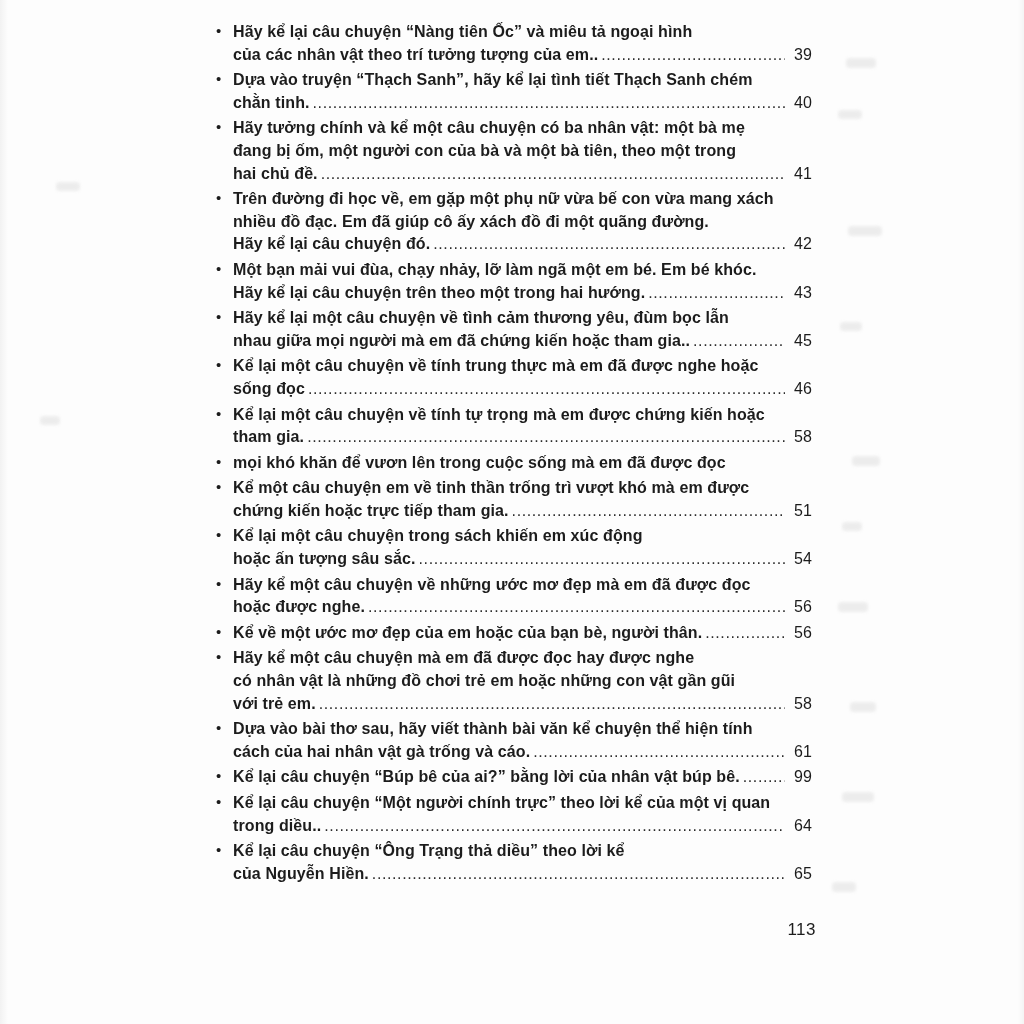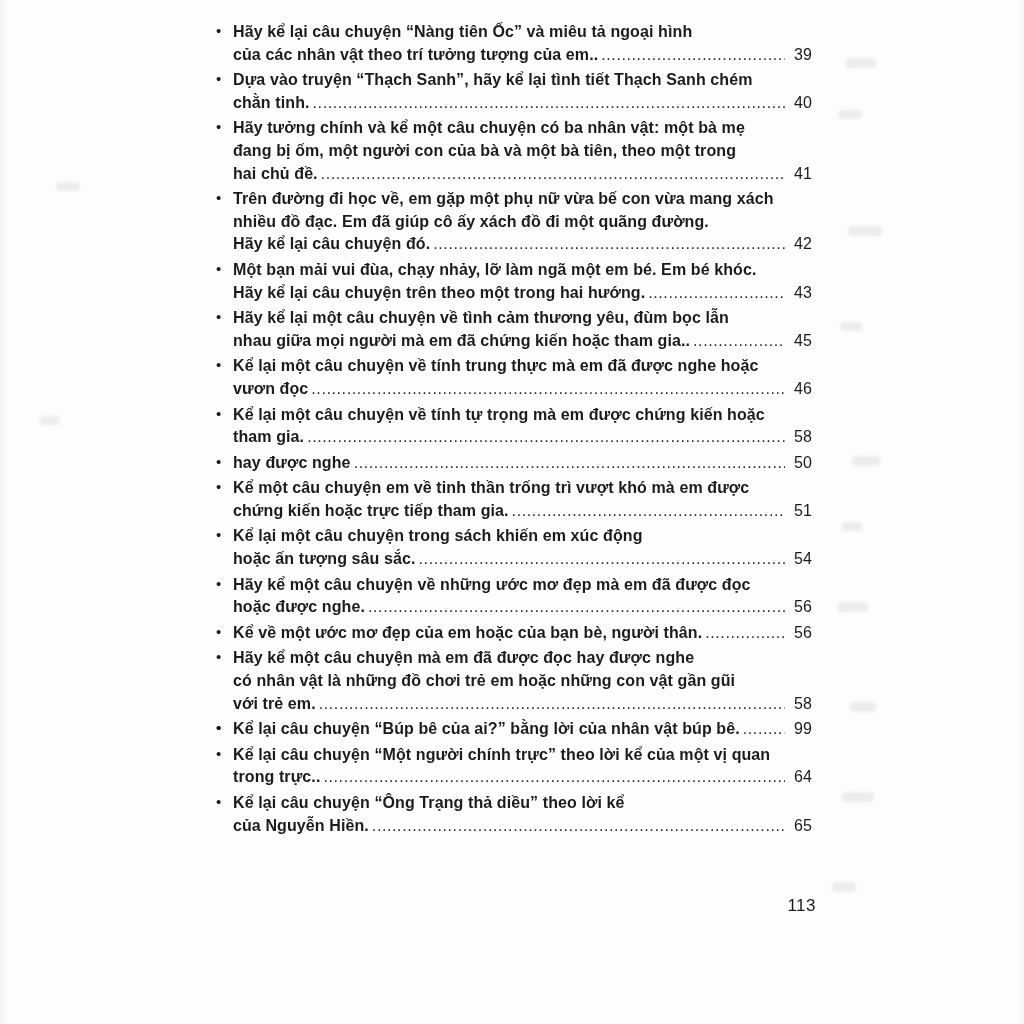--- a/index.html
+++ b/index.html
@@ -58,21 +58,21 @@
     content: "....................................................................................................................................................................................................................................................";
   }
   .pg {
     flex: 0 0 auto;
     min-width: 24px;
     text-align: center;
   }
   .footer {
     position: absolute;
     left: 741px;
-    top: 896px;
+    top: 920px;
     width: 75px;
     text-align: right;
     font-size: 17px;
     letter-spacing: 0.5px;
   }
   .ghost {
     position: absolute;
     background: #e9e9e9;
     border-radius: 4px;
     filter: blur(1.6px);
@@ -138,41 +138,37 @@
         <div class="line last">
           <span class="t">nhau giữa mọi người mà em đã chứng kiến hoặc tham gia..</span>
           <span class="leader"></span>
           <span class="pg">45</span>
         </div>
       </div>
       <div class="item">
         <span class="bullet">•</span>
         <div class="line"><span class="t">Kể lại một câu chuyện về tính trung thực mà em đã được nghe hoặc</span></div>
         <div class="line last">
-          <span class="t">vươn đọc</span>
+          <span class="t">sống đọc</span>
           <span class="leader"></span>
           <span class="pg">46</span>
         </div>
       </div>
       <div class="item">
         <span class="bullet">•</span>
         <div class="line"><span class="t">Kể lại một câu chuyện về tính tự trọng mà em được chứng kiến hoặc</span></div>
         <div class="line last">
           <span class="t">tham gia.</span>
           <span class="leader"></span>
           <span class="pg">58</span>
         </div>
       </div>
       <div class="item">
         <span class="bullet">•</span>
-        <div class="line last">
-          <span class="t">hay được nghe</span>
-          <span class="leader"></span>
-          <span class="pg">50</span>
-        </div>
+        <div class="line"><span class="t">mọi khó khăn để vươn lên trong cuộc sống mà em đã được đọc</span></div>
       </div>
       <div class="item">
         <span class="bullet">•</span>
         <div class="line"><span class="t">Kể một câu chuyện em về tinh thần trống trì vượt khó mà em được</span></div>
         <div class="line last">
           <span class="t">chứng kiến hoặc trực tiếp tham gia.</span>
           <span class="leader"></span>
           <span class="pg">51</span>
         </div>
       </div>
@@ -207,34 +203,40 @@
         <div class="line"><span class="t">Hãy kể một câu chuyện mà em đã được đọc hay được nghe</span></div>
         <div class="line"><span class="t">có nhân vật là những đồ chơi trẻ em hoặc những con vật gần gũi</span></div>
         <div class="line last">
           <span class="t">với trẻ em.</span>
           <span class="leader"></span>
           <span class="pg">58</span>
         </div>
       </div>
       <div class="item">
         <span class="bullet">•</span>
+        <div class="line"><span class="t">Dựa vào bài thơ sau, hãy viết thành bài văn kể chuyện thể hiện tính</span></div>
+        <div class="line last">
+          <span class="t">cách của hai nhân vật gà trống và cáo.</span>
+          <span class="leader"></span>
+          <span class="pg">61</span>
+        </div>
       </div>
       <div class="item">
         <span class="bullet">•</span>
         <div class="line last">
           <span class="t">Kể lại câu chuyện “Búp bê của ai?” bằng lời của nhân vật búp bê.</span>
           <span class="leader"></span>
           <span class="pg">99</span>
         </div>
       </div>
       <div class="item">
         <span class="bullet">•</span>
         <div class="line"><span class="t">Kể lại câu chuyện “Một người chính trực” theo lời kể của một vị quan</span></div>
         <div class="line last">
-          <span class="t">trong trực..</span>
+          <span class="t">trong diều..</span>
           <span class="leader"></span>
           <span class="pg">64</span>
         </div>
       </div>
       <div class="item">
         <span class="bullet">•</span>
         <div class="line"><span class="t">Kể lại câu chuyện “Ông Trạng thả diều” theo lời kể</span></div>
         <div class="line last">
           <span class="t">của Nguyễn Hiền.</span>
           <span class="leader"></span>

